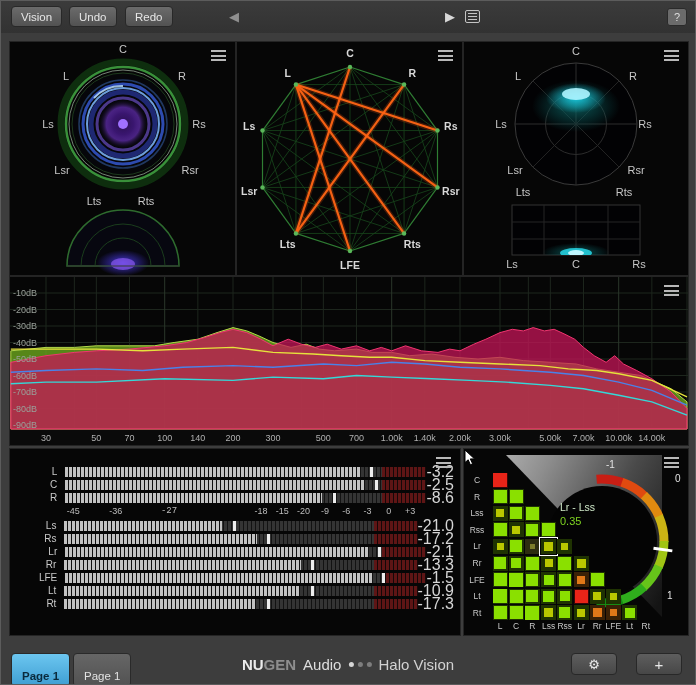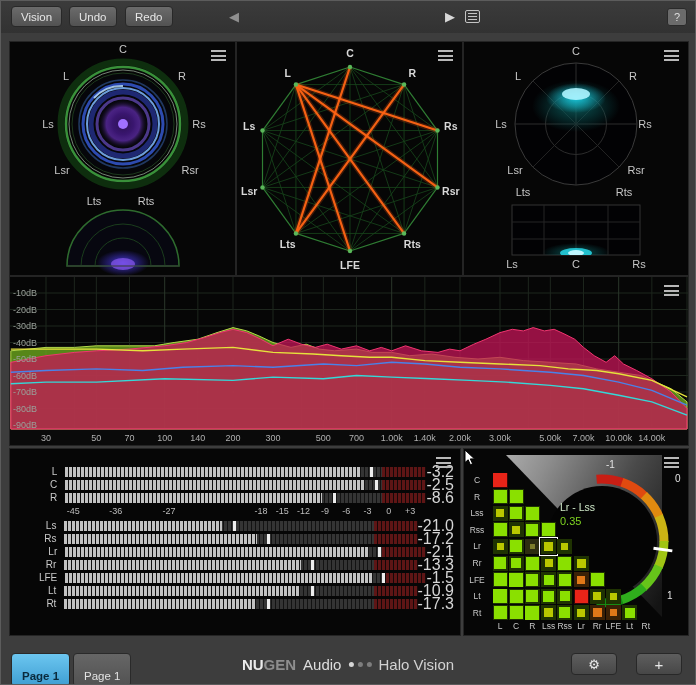--- a/index.html
+++ b/index.html
@@ -395,24 +395,24 @@
           <div class="mbar">
             <div class="mred"></div>
             <div class="mfill" style="width: 71.1%;"></div>
             <div class="mpeak" style="left: 74.1%;"></div>
           </div>
           <span class="mvalue">-8.6</span>
         </div>
         <div class="mscale">
           <span style="left: 2%;">-45</span>
           <span style="left: 13.5%;">-36</span>
-          <span style="left: 28%;">-27</span>
+          <span style="left: 28%; font-family: Liberation Mono, monospace;">-27</span>
           <span style="left: 53%;">-18</span>
           <span style="left: 58.7857%;">-15</span>
-          <span style="left: 64.5714%;">-12</span>
+          <span style="left: 64.5714%;">-20</span>
           <span style="left: 70.3571%;">-9</span>
           <span style="left: 76.1429%;">-6</span>
           <span style="left: 81.9286%;">-3</span>
           <span style="left: 87.7143%;">0</span>
           <span style="left: 93.5%;">+3</span>
         </div>
         <div class="mrow">
           <span class="mlabel">Ls</span>
           <div class="mbar">
             <div class="mred"></div>

